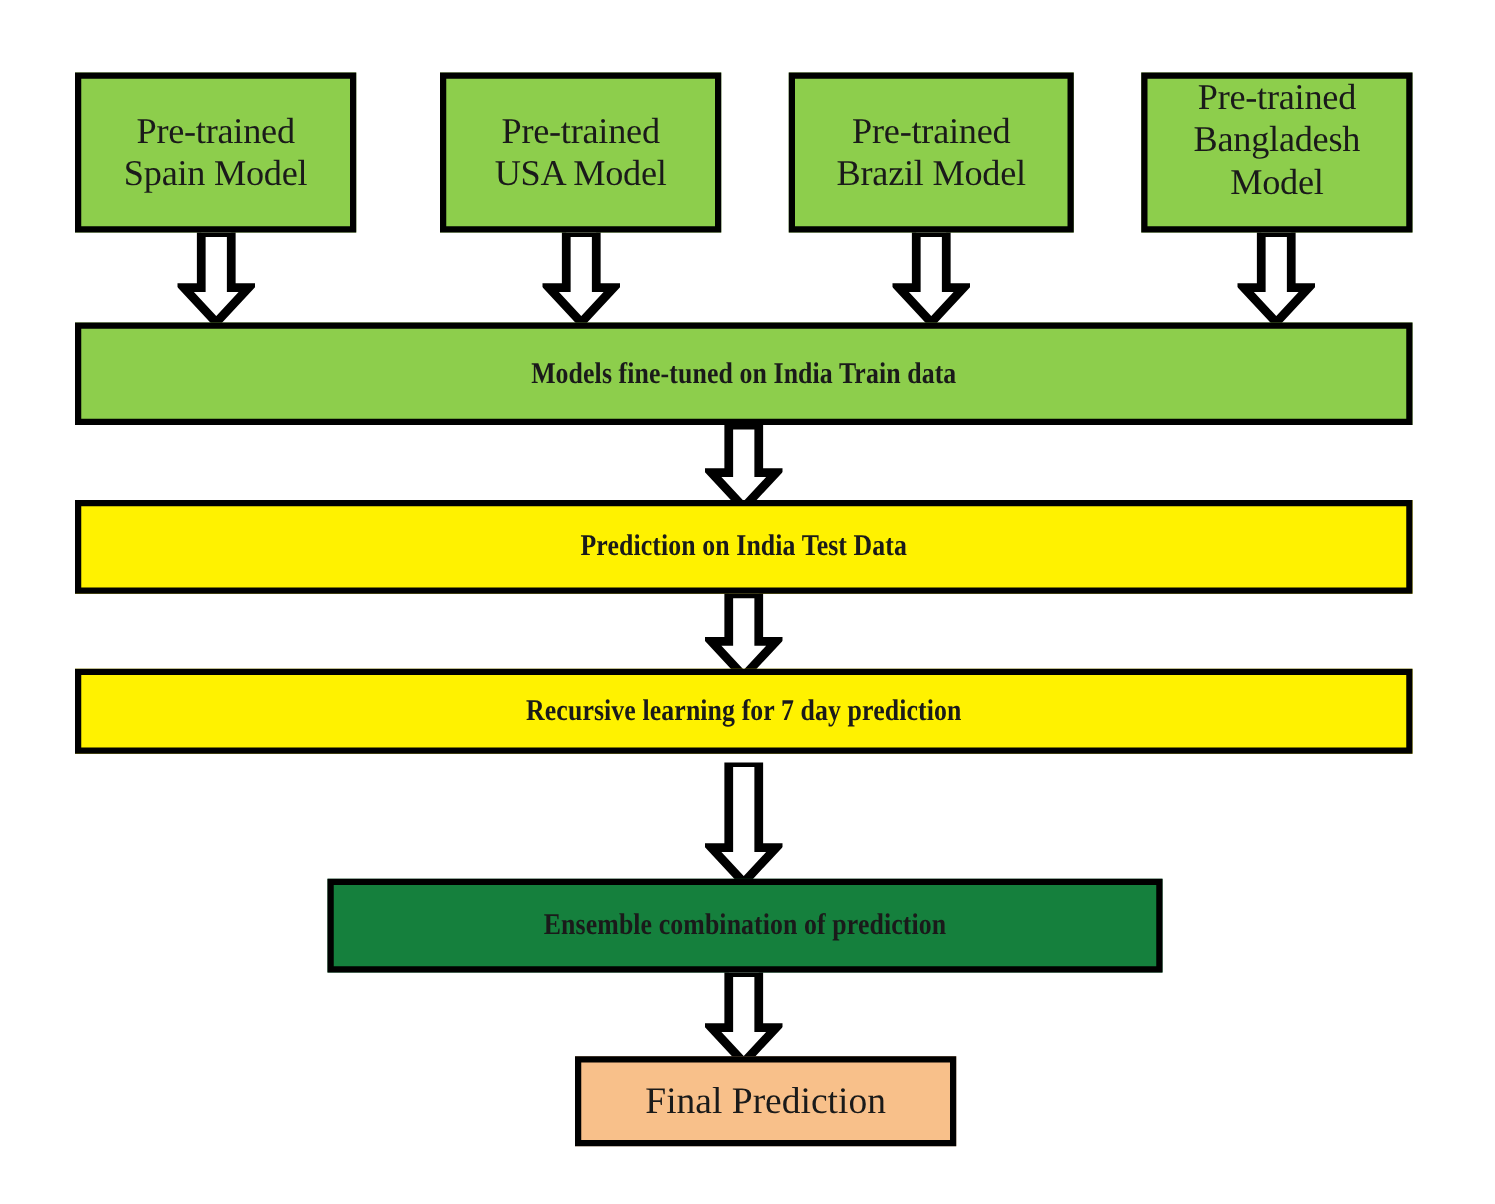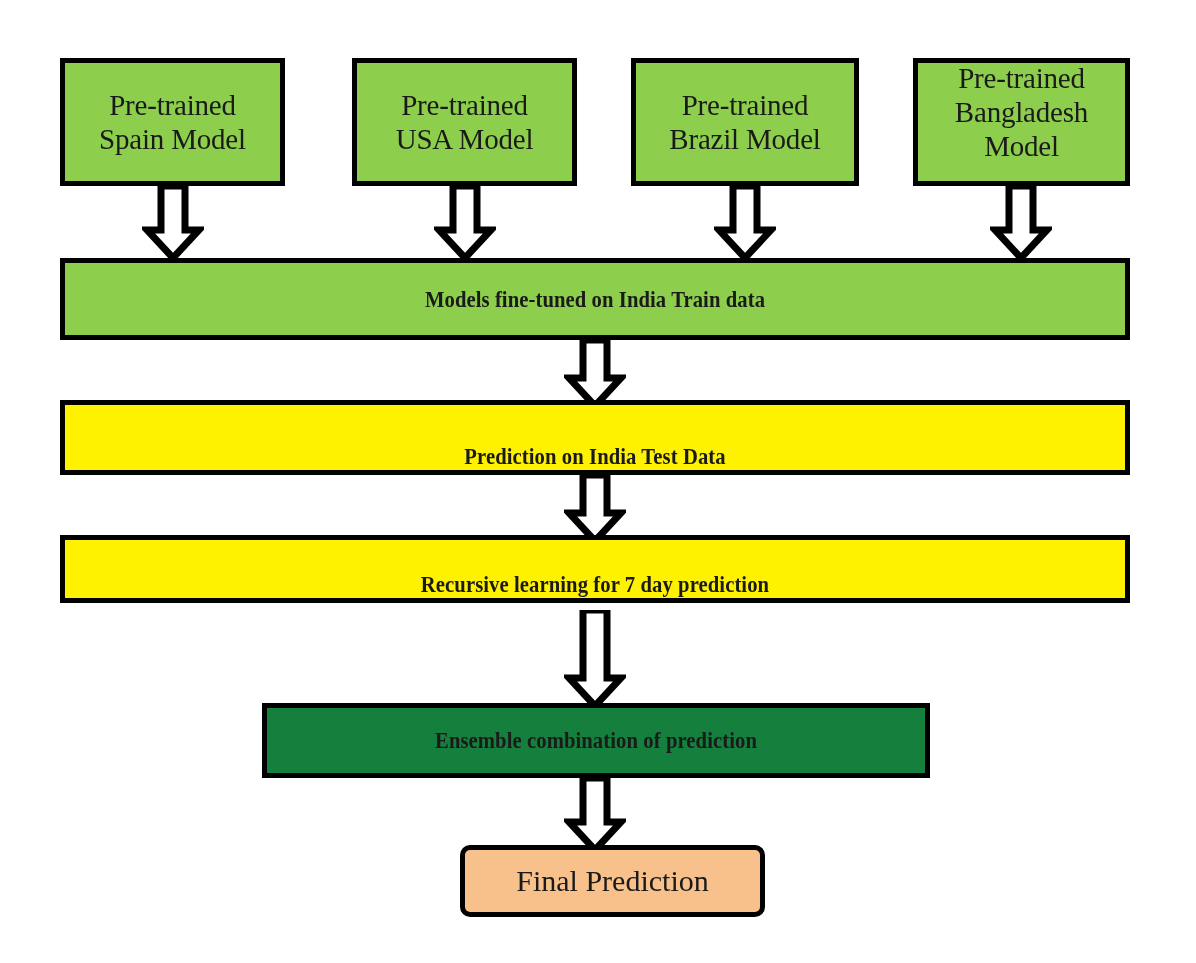--- a/index.html
+++ b/index.html
@@ -49,21 +49,21 @@
     letter-spacing: 0.1px;
     transform: none;
   }
   .bar .label {
     display: inline-block;
     transform: scaleX(0.86);
     transform-origin: center;
     white-space: nowrap;
   }
   .green-bar { background: #8DCE4C; }
-  .yellow-bar { background: #FFF200; align-items: flex-end; }
+  .yellow-bar { background: #FFF200; }
   .orange-box { background: #15803d; }
   .final-box {
     background: #F8C08A;
     font-weight: 400;
     font-size: 30px;
   }
   .final-box .label { white-space: nowrap; }
 
   
   .arrow {
@@ -154,17 +154,17 @@
   <div class="node bar orange-box" style="left:262px; top:703px; width:668px; height:75px;">
     <span class="label">Ensemble combination  of prediction</span>
   </div>
 
   <div class="arrow" style="left:564px; top:778px;">
     <svg width="62" height="74" viewBox="0 0 62 74">
       <path d="M19 0 L19 44 L5 44 L31 72 L57 44 L43 44 L43 0 Z" fill="#FFFFFF" stroke="#000000" stroke-width="7" stroke-linejoin="miter"></path>
     </svg>
   </div>
 
-  <div class="node final-box" style="left:460px; top:845px; width:305px; height:72px;border-radius:10px;">
+  <div class="node final-box" style="left:460px; top:845px; width:305px; height:72px;">
     <span class="label">Final Prediction</span>
   </div>
 
 </div>
 
 </body></html>

